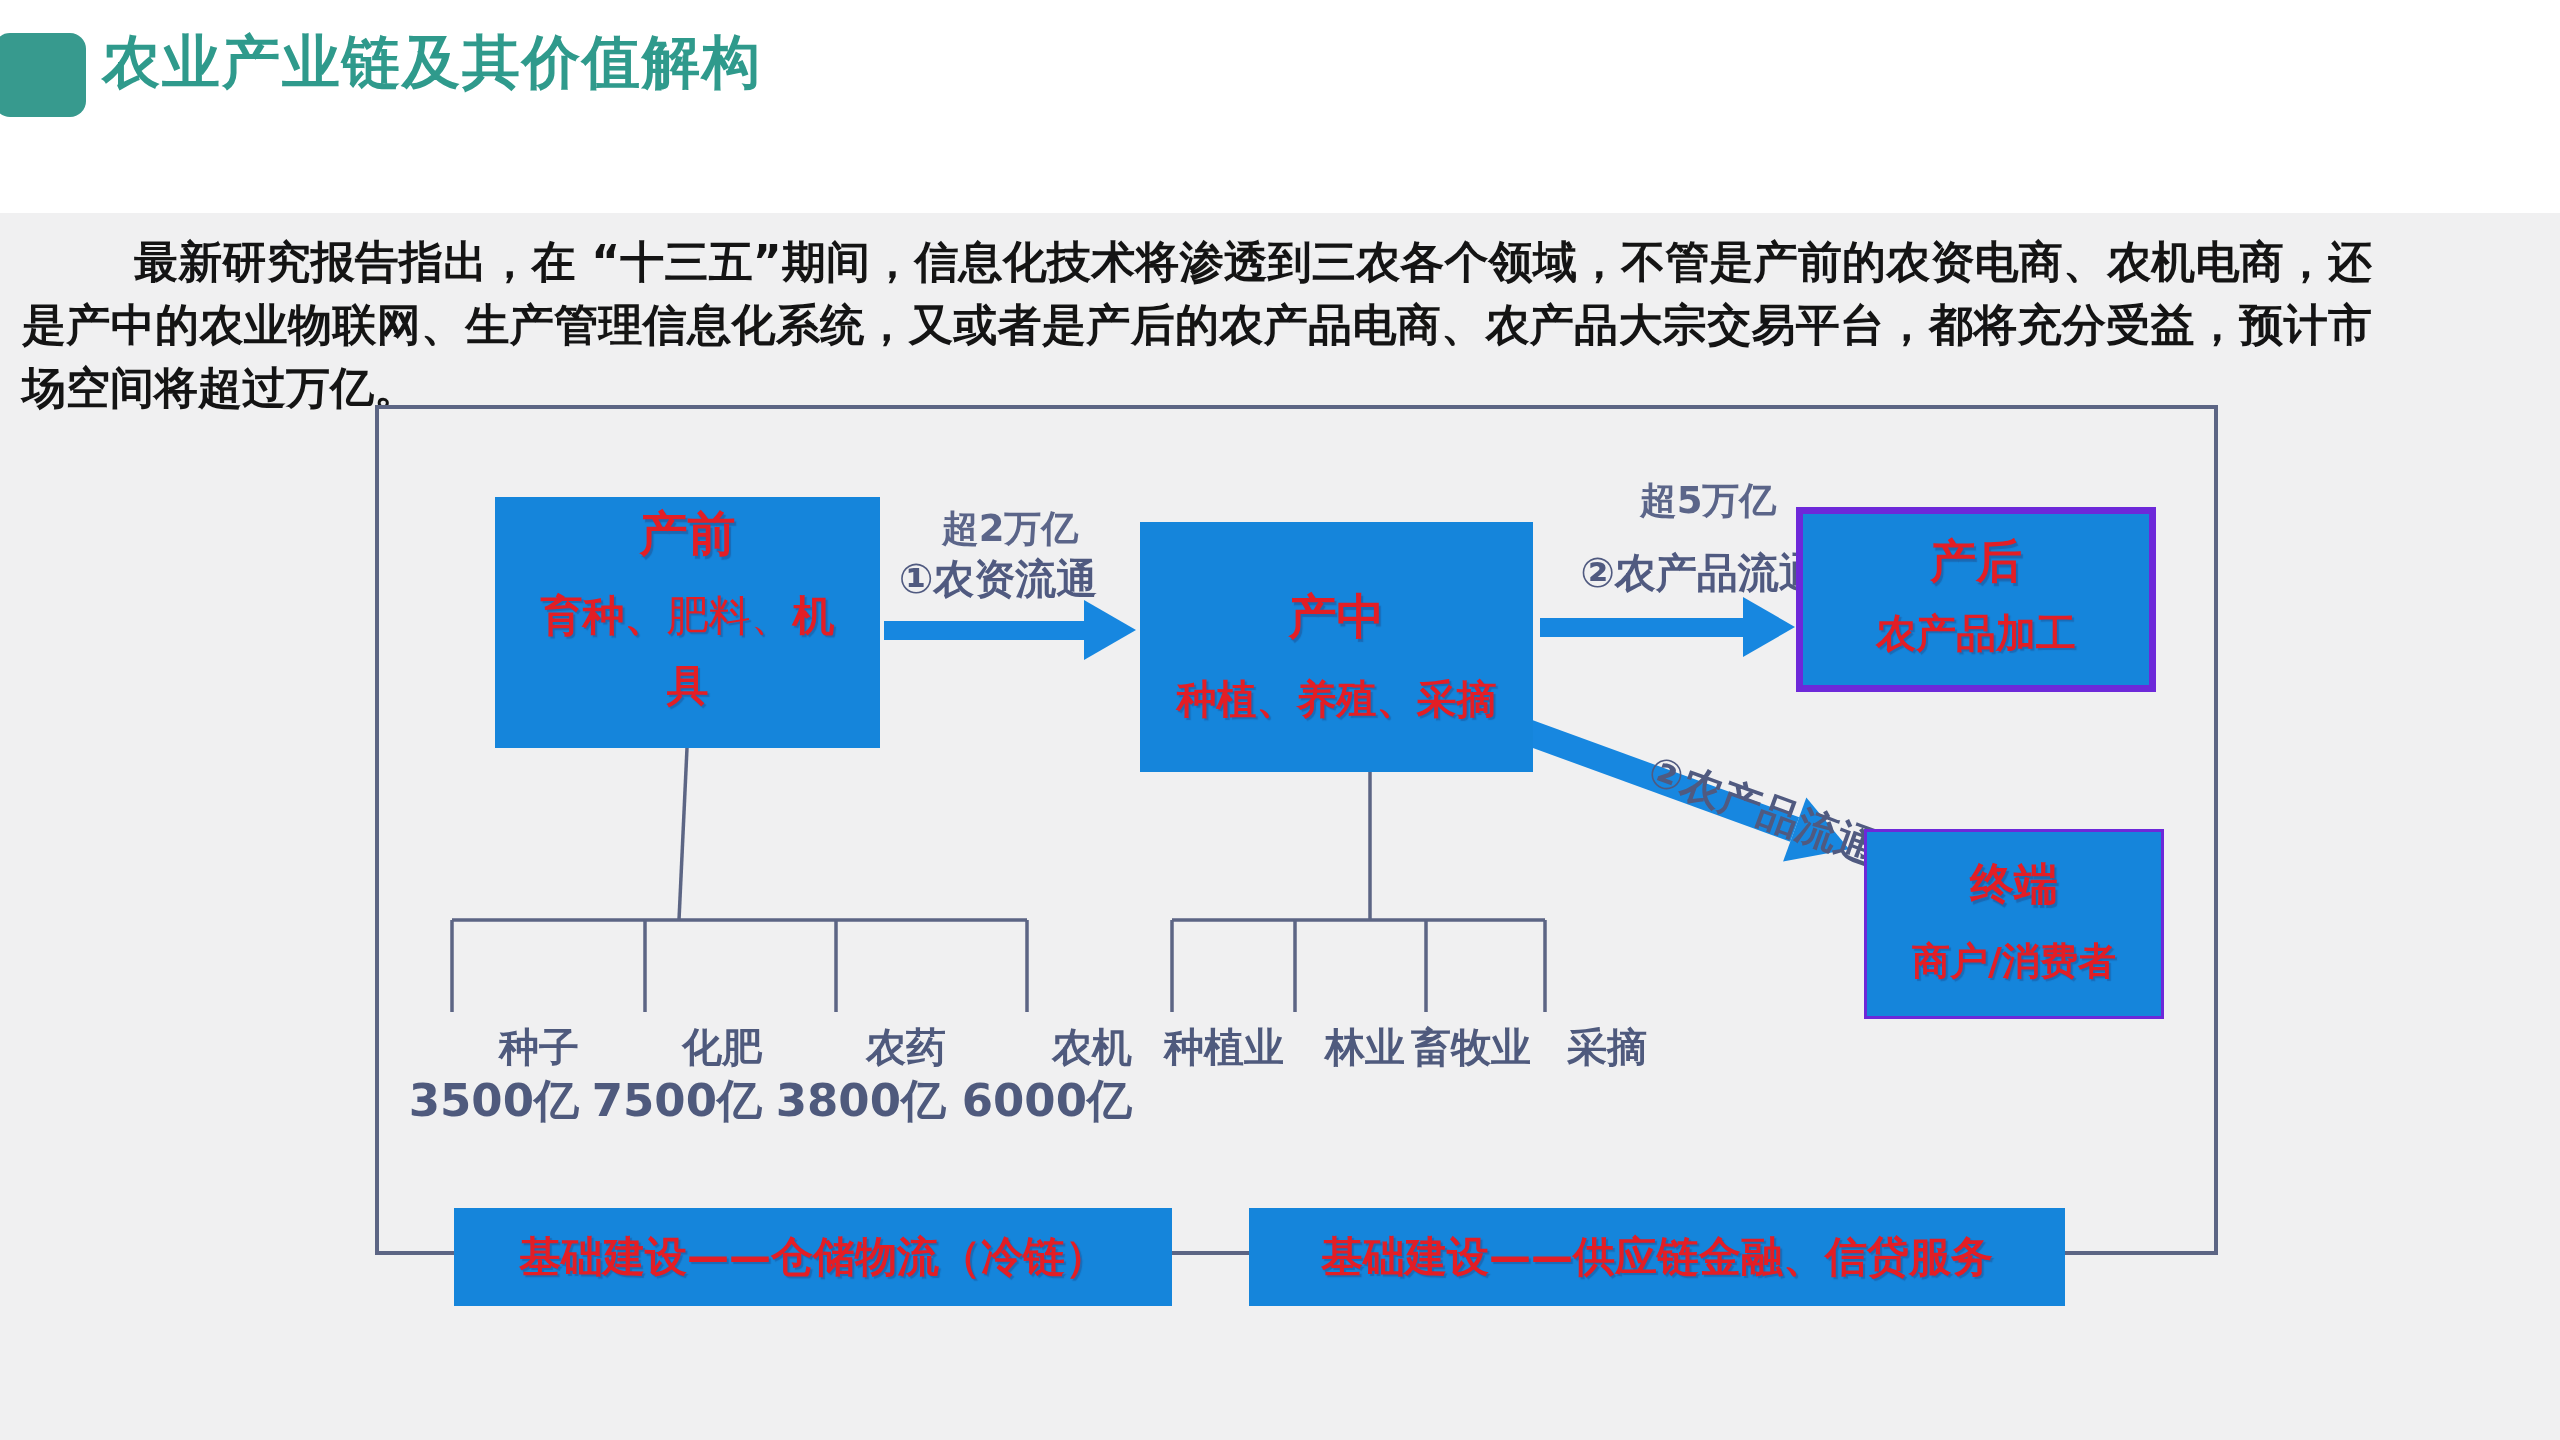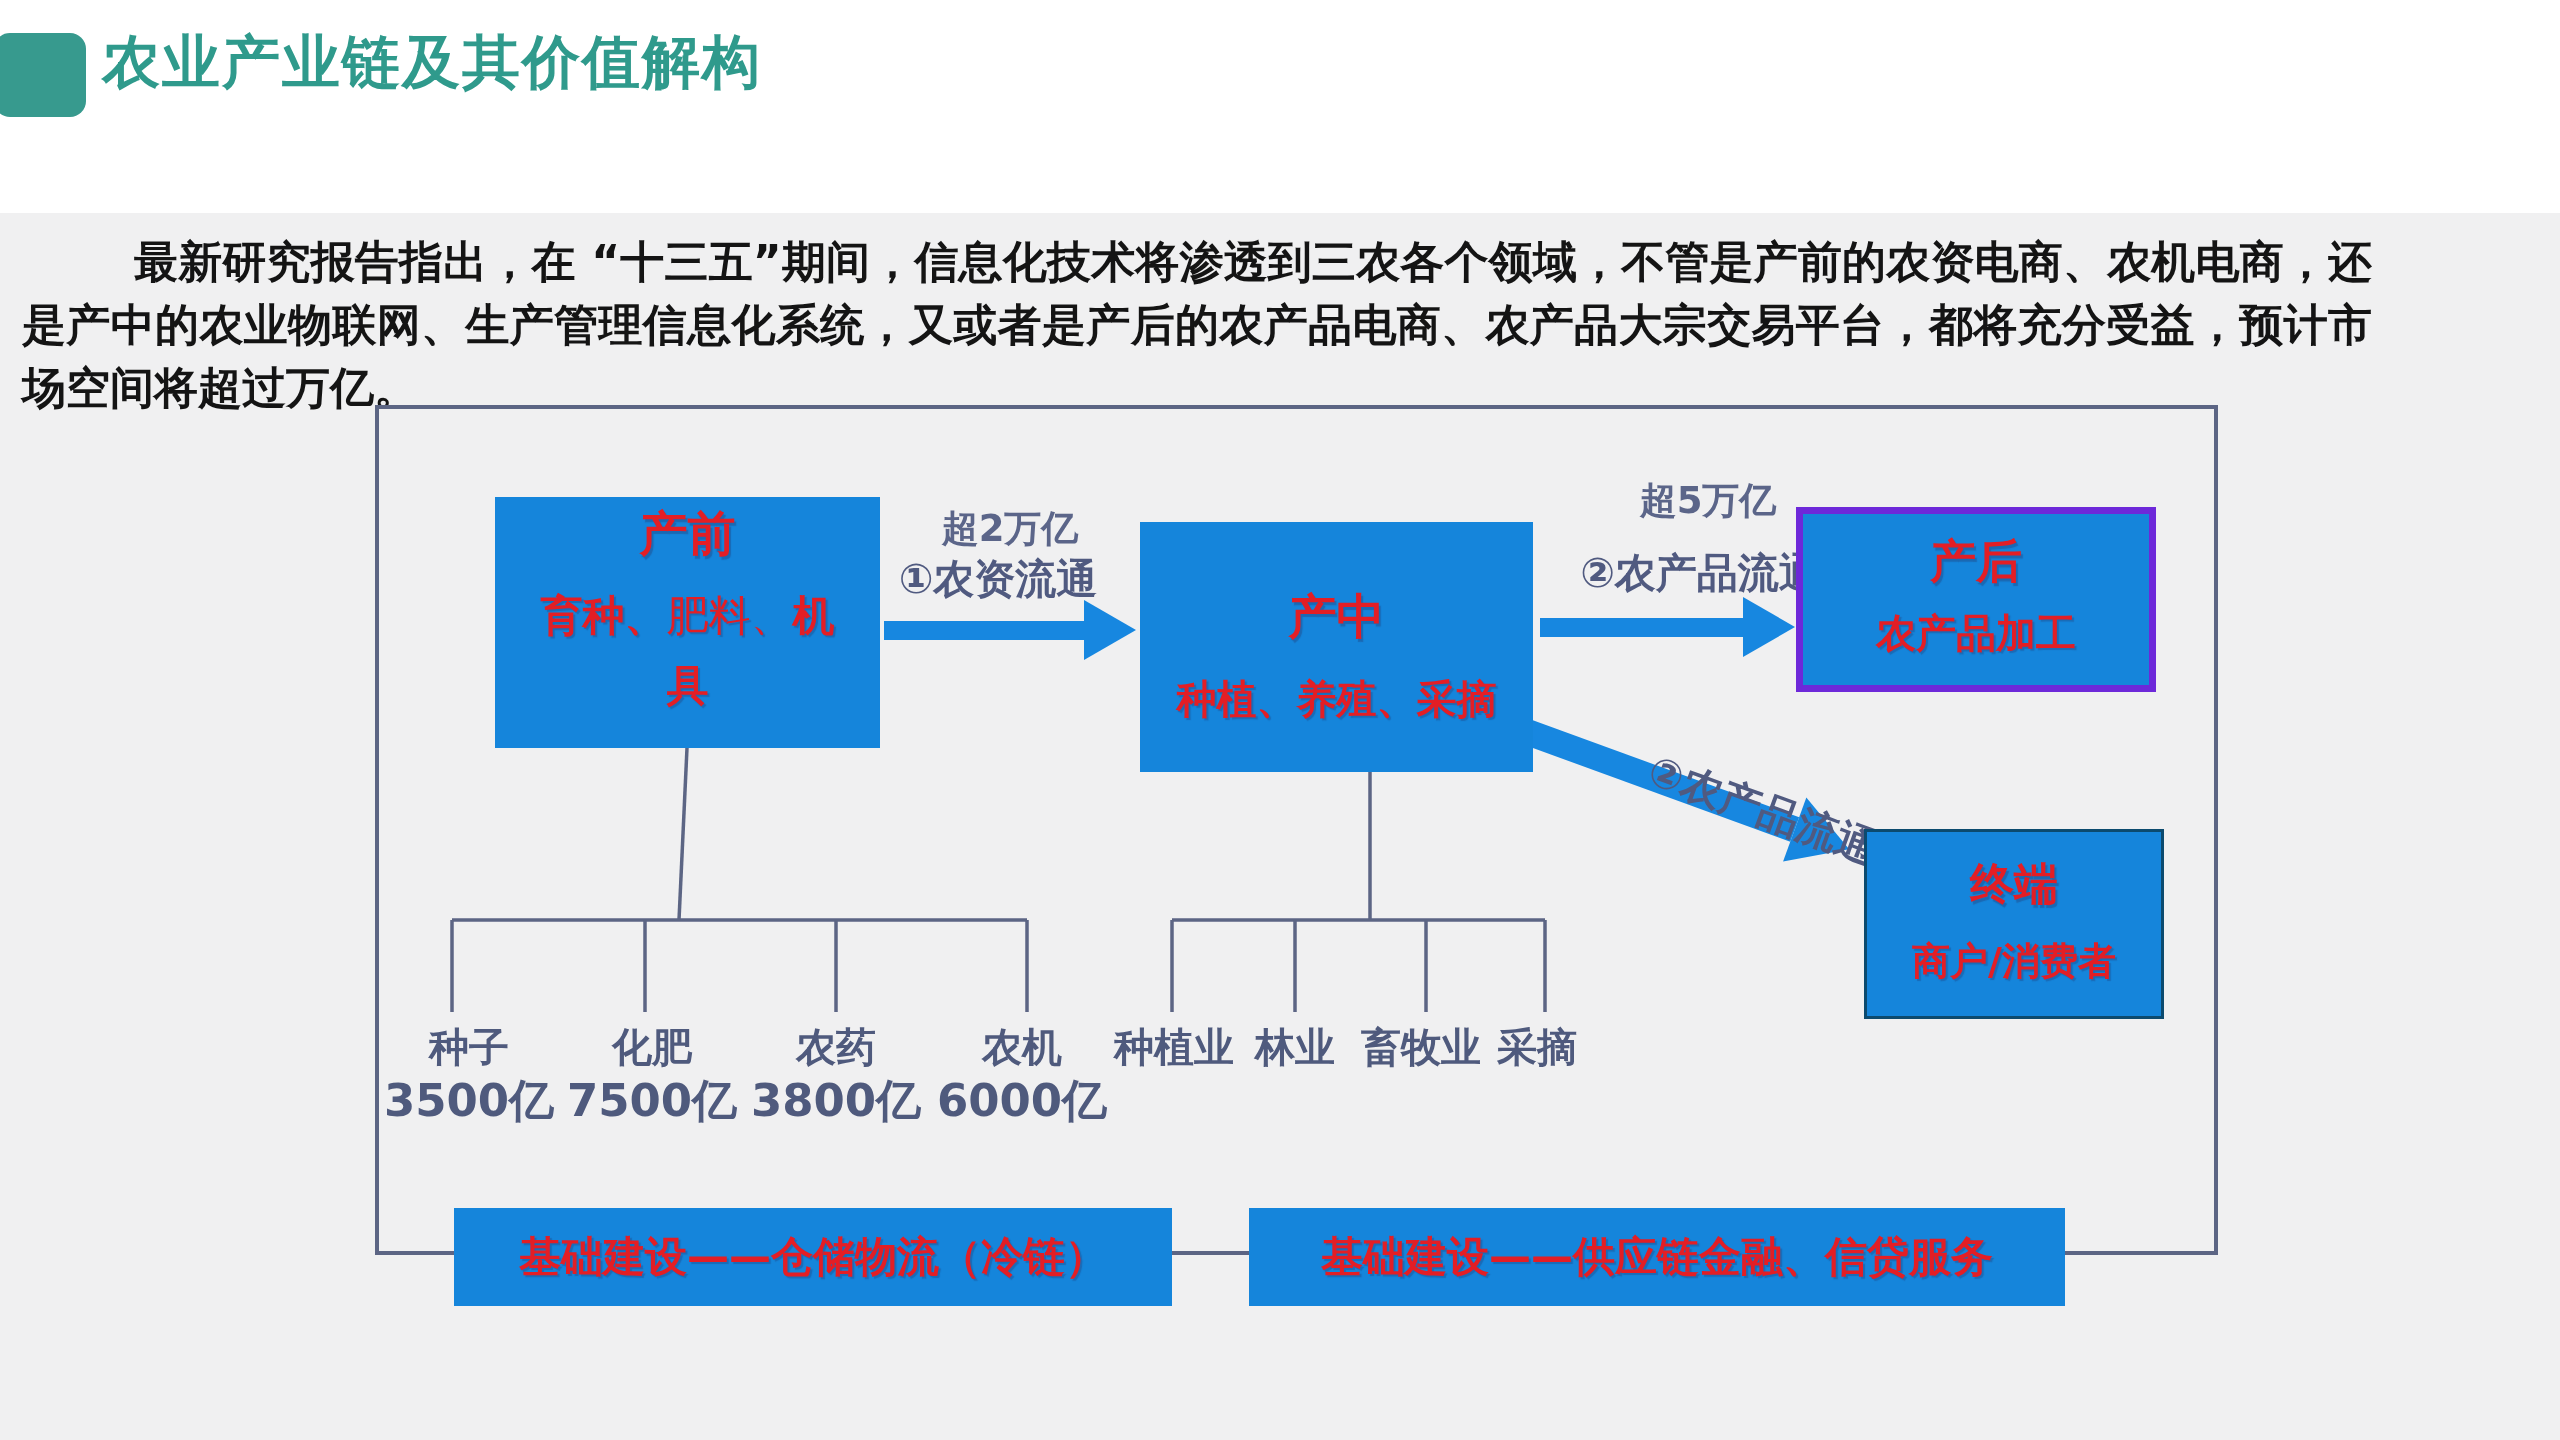--- a/index.html
+++ b/index.html
@@ -23,21 +23,21 @@
   .box-pre{left:495px;top:497px;width:385px;height:251px;padding-top:8px;}
   .box-pre .box-title{font-size:48px;line-height:56px;}
   .box-pre .box-sub{margin:20px auto 0;width:322px;font-size:42px;line-height:70px;}
   .box-pre .serif-part{font-family:"DejaVu Serif","Liberation Serif",serif;font-weight:normal;}
   .box-mid{left:1140px;top:522px;width:393px;height:250px;padding-top:66px;}
   .box-mid .box-title{font-size:48px;line-height:56px;}
   .box-mid .box-sub{margin-top:28px;font-size:40px;}
   .box-post{left:1796px;top:507px;width:360px;height:185px;padding-top:20px;border:7px solid #6d28d9;}
   .box-post .box-title{font-size:46px;line-height:54px;}
   .box-post .box-sub{margin-top:18px;font-size:40px;}
-  .box-terminal{left:1864px;top:829px;width:300px;height:190px;padding-top:26px;border:3px solid #0c4a6e;}
+  .box-terminal{left:1864px;top:829px;width:300px;height:190px;padding-top:26px;border:3px solid #6d28d9;}
   .box-terminal .box-title{font-size:44px;line-height:52px;}
   .box-terminal .box-sub{margin-top:26px;font-size:38px;}
 
   .arrow{position:absolute;}
   .arrow .shaft{position:absolute;background:#1787e0;}
   .arrow .head{position:absolute;width:0;height:0;border-top:30px solid transparent;
                border-bottom:30px solid transparent;border-left:52px solid #1787e0;}
   .arrow-1{left:884px;top:600px;width:252px;height:60px;}
   .arrow-1 .shaft{left:0;top:21px;width:200px;height:19px;}
   .arrow-1 .head{left:200px;top:0;}
@@ -51,21 +51,21 @@
                  border-left:58px solid #1787e0;}
 
   .flow-value{position:absolute;color:#5b6589;font-size:37px;font-weight:600;text-align:center;}
   .flow-label{position:absolute;color:#505a80;font-size:41px;font-weight:bold;text-align:center;}
   .flow1-value{left:900px;top:504px;width:220px;text-align:center;}
   .flow1-label{left:868px;top:552px;width:260px;}
   .flow2-value{left:1598px;top:476px;width:220px;}
   .flow2-label{left:1555px;top:546px;width:290px;}
   .flow3-label{left:1584px;top:716px;width:400px;transform:rotate(20deg);transform-origin:0 0;}
 
-  .bk{position:absolute;width:220px;text-align:center;color:#4f5a7d;font-weight:bold;top:1022px;}
+  .bk{position:absolute;width:220px;text-align:right;color:#4f5a7d;font-weight:bold;top:1022px;}
   .bk .bk-name{font-size:40px;line-height:50px;}
   .bk .bk-value{font-size:45px;line-height:58px;white-space:nowrap;}
   .bk-1{left:359px;} .bk-2{left:542px;} .bk-3{left:726px;} .bk-4{left:912px;}
   .bk-5{left:1064px;} .bk-6{left:1185px;} .bk-7{left:1311px;} .bk-8{left:1427px;}
 
   .infra-bar{position:absolute;top:1208px;height:98px;background:#1585db;display:flex;
              align-items:center;justify-content:center;color:#e31e25;font-size:42px;
              font-weight:bold;text-shadow:2px 2px 1px rgba(40,40,90,.28);white-space:nowrap;}
   .infra-1{left:454px;width:718px;}
   .infra-2{left:1249px;width:816px;}

